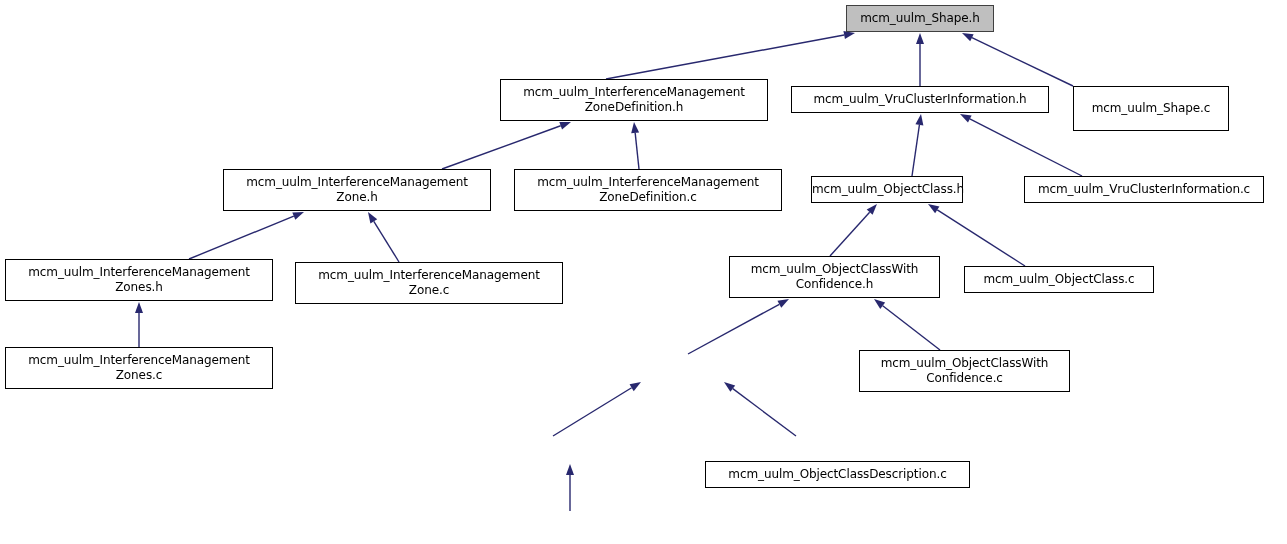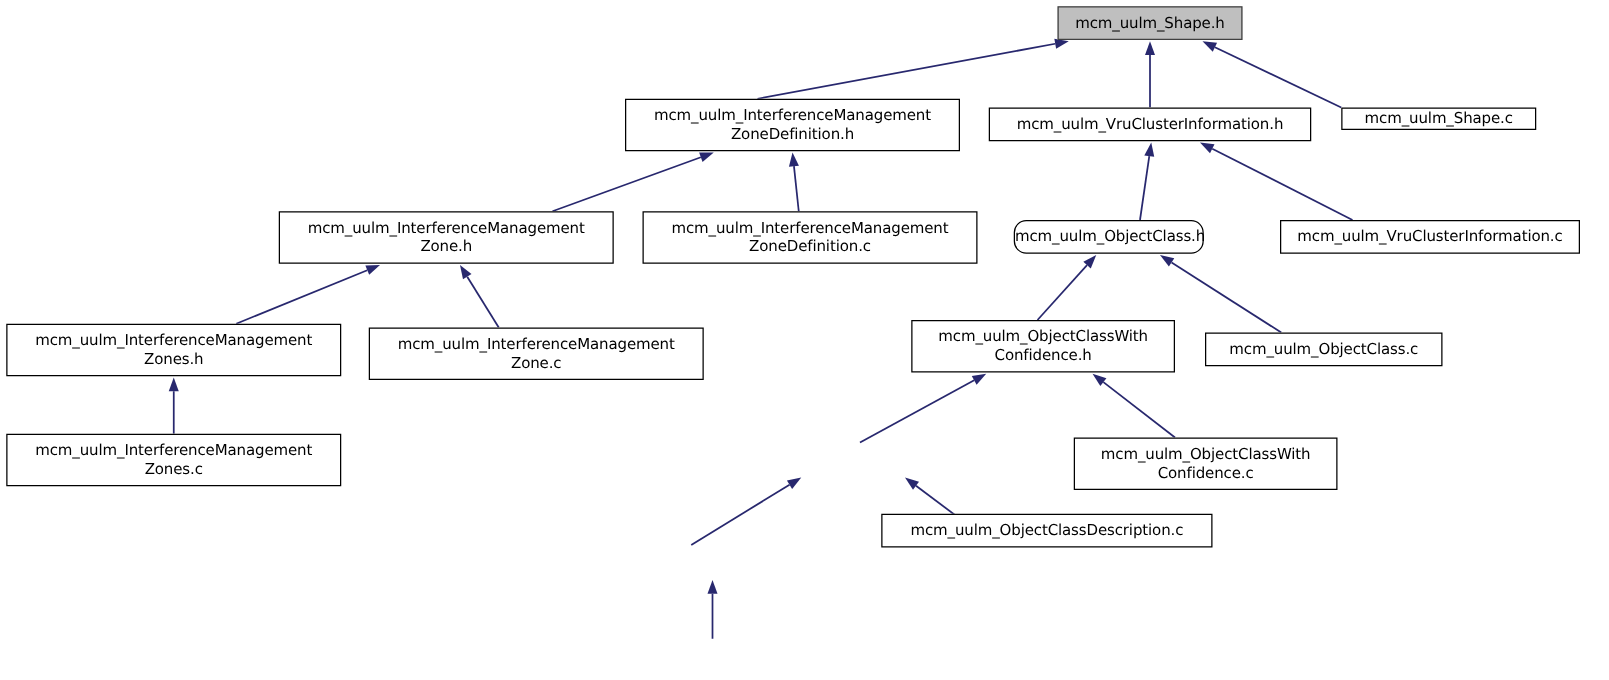--- a/index.html
+++ b/index.html
@@ -122,32 +122,32 @@
       </g>
       <g>
         <line x1="570" y1="511" x2="570" y2="475" stroke="#28286e" stroke-width="1.4"></line>
         <polygon points="570,464 574,475 566,475" fill="#28286e"></polygon>
       </g>
     </svg>
 <div class="node root" style="left: 846px; top: 5px; width: 148px; height: 27px;"><span class="node-label">mcm_uulm_Shape.h</span></div>
     <div class="node" style="left: 500px; top: 79px; width: 268px; height: 42px;"><span class="node-label">mcm_uulm_InterferenceManagement
 ZoneDefinition.h</span></div>
     <div class="node" style="left: 791px; top: 86px; width: 258px; height: 27px;"><span class="node-label">mcm_uulm_VruClusterInformation.h</span></div>
-    <div class="node" style="left: 1073px; top: 86px; width: 156px; height: 18px;"><span class="node-label">mcm_uulm_Shape.c</span></div>
+    <div class="node" style="left: 1073px; top: 86px; width: 156px; height: 45px;"><span class="node-label">mcm_uulm_Shape.c</span></div>
     <div class="node" style="left: 223px; top: 169px; width: 268px; height: 42px;"><span class="node-label">mcm_uulm_InterferenceManagement
 Zone.h</span></div>
     <div class="node" style="left: 514px; top: 169px; width: 268px; height: 42px;"><span class="node-label">mcm_uulm_InterferenceManagement
 ZoneDefinition.c</span></div>
-    <div class="node" style="left: 811px; top: 176px; width: 152px; height: 27px; border-radius: 10px;"><span class="node-label">mcm_uulm_ObjectClass.h</span></div>
+    <div class="node" style="left: 811px; top: 176px; width: 152px; height: 27px;"><span class="node-label">mcm_uulm_ObjectClass.h</span></div>
     <div class="node" style="left: 1024px; top: 176px; width: 240px; height: 27px;"><span class="node-label">mcm_uulm_VruClusterInformation.c</span></div>
     <div class="node" style="left: 5px; top: 259px; width: 268px; height: 42px;"><span class="node-label">mcm_uulm_InterferenceManagement
 Zones.h</span></div>
     <div class="node" style="left: 295px; top: 262px; width: 268px; height: 42px;"><span class="node-label">mcm_uulm_InterferenceManagement
 Zone.c</span></div>
     <div class="node" style="left: 729px; top: 256px; width: 211px; height: 42px;"><span class="node-label">mcm_uulm_ObjectClassWith
 Confidence.h</span></div>
     <div class="node" style="left: 964px; top: 266px; width: 190px; height: 27px;"><span class="node-label">mcm_uulm_ObjectClass.c</span></div>
     <div class="node" style="left: 5px; top: 347px; width: 268px; height: 42px;"><span class="node-label">mcm_uulm_InterferenceManagement
 Zones.c</span></div>
     <div class="node" style="left: 859px; top: 350px; width: 211px; height: 42px;"><span class="node-label">mcm_uulm_ObjectClassWith
 Confidence.c</span></div>
-    <div class="node" style="left: 705px; top: 411px; width: 265px; height: 27px;"><span class="node-label">mcm_uulm_ObjectClassDescription.c</span></div>
+    <div class="node" style="left: 705px; top: 461px; width: 265px; height: 27px;"><span class="node-label">mcm_uulm_ObjectClassDescription.c</span></div>
   </div>
 
 </body></html>

